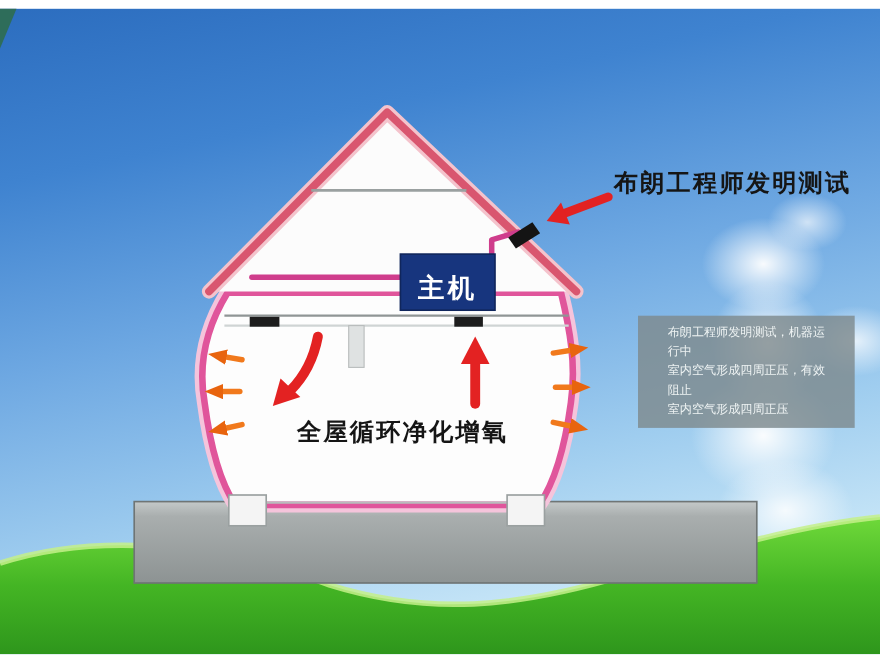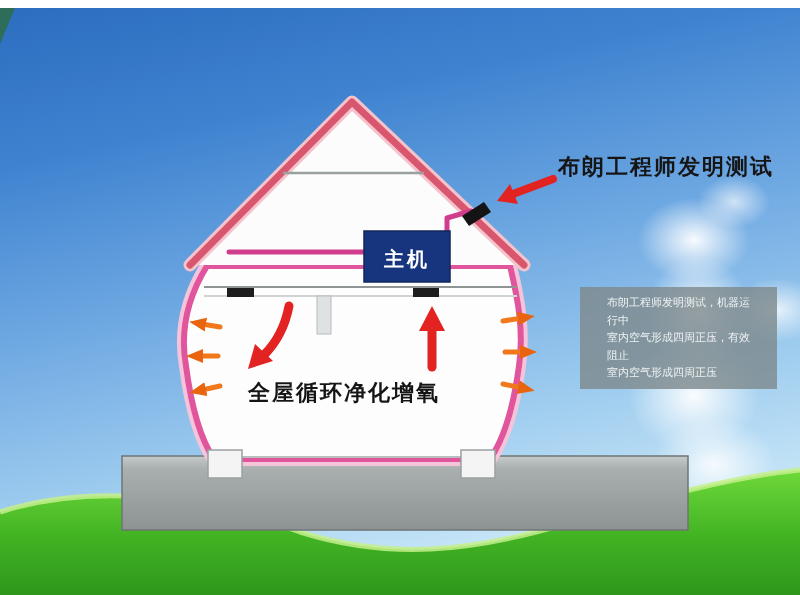--- a/index.html
+++ b/index.html
@@ -17,24 +17,24 @@
   .cloud { position:absolute; background:radial-gradient(closest-side, rgba(255,255,255,0.95), rgba(255,255,255,0)); }
   .c1 { left:638px; top:198px; width:112px; height:84px; }
   .c2 { left:646px; top:256px; width:104px; height:112px; }
   .c3 { left:628px; top:340px; width:132px; height:112px; }
   .c4 { left:652px; top:418px; width:124px; height:92px; opacity:.9; }
   .c5 { left:732px; top:278px; width:92px; height:64px; opacity:.8; }
   .c6 { left:698px; top:176px; width:72px; height:52px; opacity:.7; }
   .diagram-svg { position:absolute; left:0; top:0; width:800px; height:595px; }
   .label { position:absolute; color:#151515; font-weight:700; white-space:nowrap; }
   .label-fresh { top:152px; left:558px; font-size:22px; letter-spacing:2px; }
-  .label-circ { top:378px; left:248px; font-size:22px; letter-spacing:2px; }
+  .label-circ { top:378px; left:270px; font-size:22px; letter-spacing:2px; }
   .label-unit {
     position:absolute; top:246px; left:364px; width:86px; text-align:center;
-    color:#ffffff; font-size:20px; font-weight:700; letter-spacing:3px;
+    color:#ffffff; font-size:24px; font-weight:700; letter-spacing:3px;
   }
   .info-box {
     position:absolute; top:287px; left:580px; width:197px;
     background:rgba(126,138,142,0.82); color:#eef3f3;
     font-size:11px; line-height:1.6; padding:7px 27px;
   }
   .info-box span { display:block; }
 </style>
 </head>
 <body>

